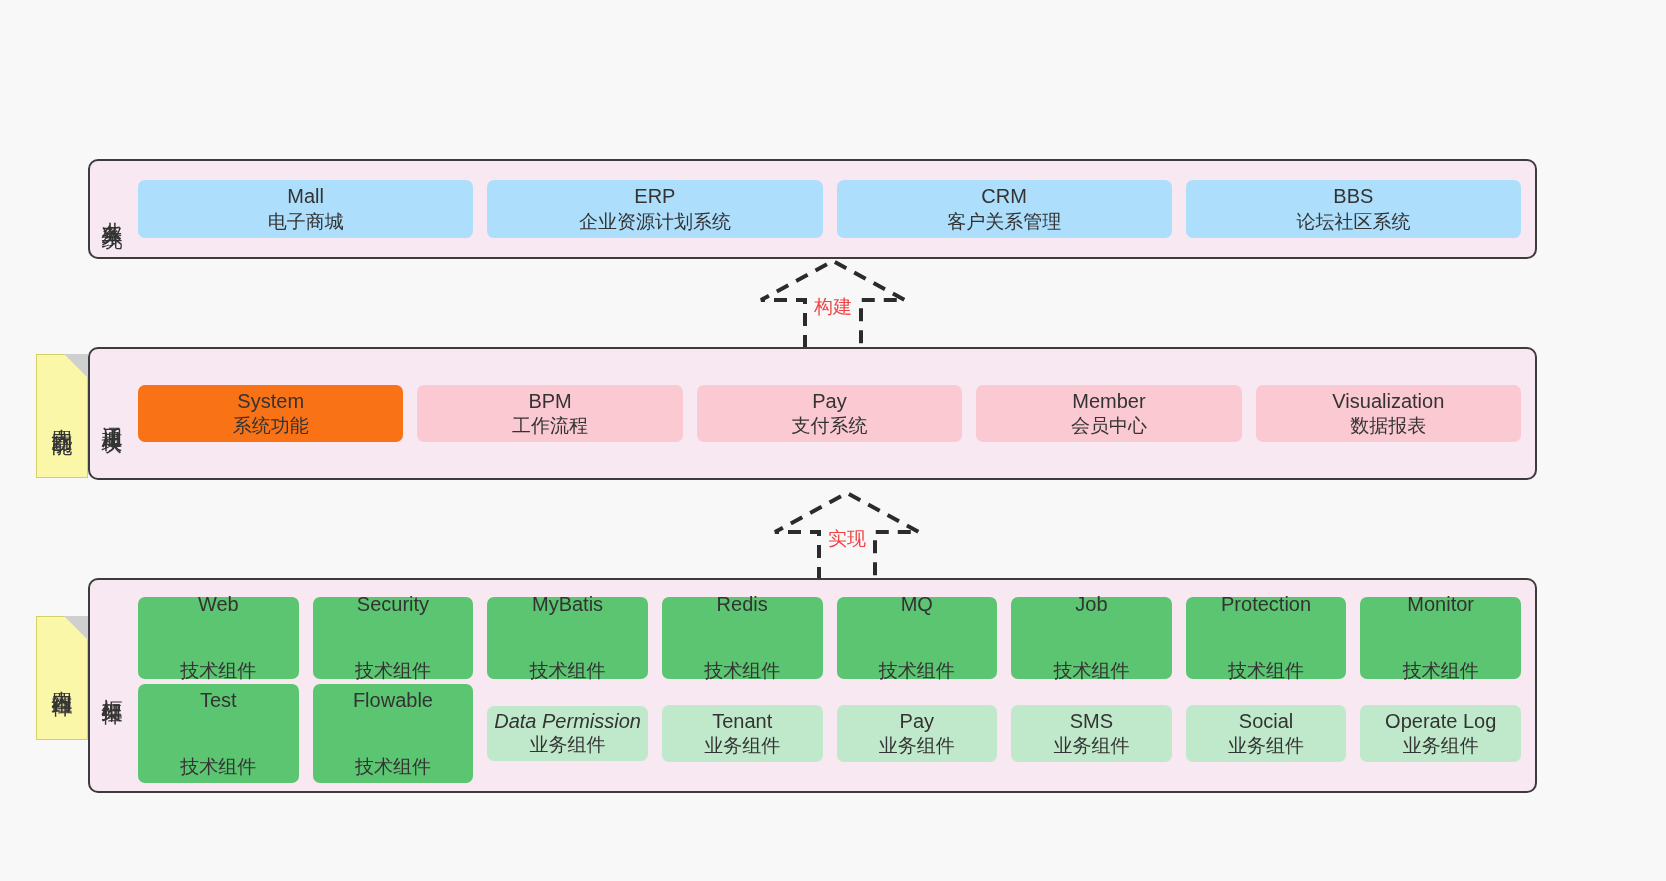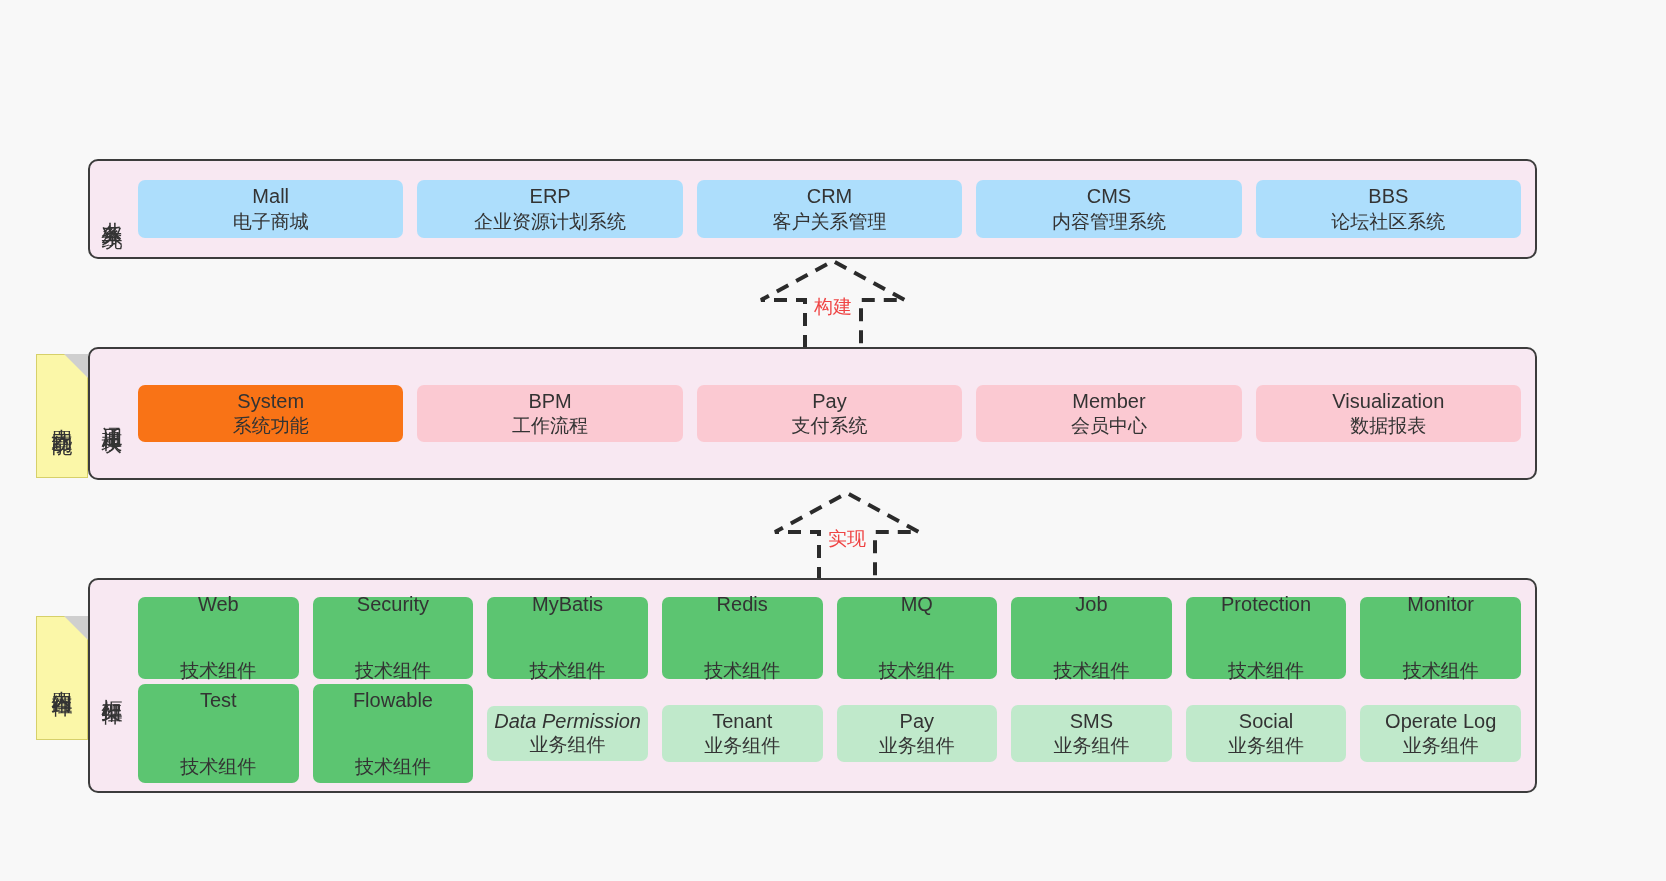--- a/index.html
+++ b/index.html
@@ -138,24 +138,20 @@
         <div class="cell c-blue">
           <span class="t1">ERP</span>
           <span class="t2">企业资源计划系统</span>
         </div>
 
         <div class="cell c-blue">
           <span class="t1">CRM</span>
           <span class="t2">客户关系管理</span>
         </div>
 
-        <div class="cell c-blue">
-          <span class="t1">CMS</span>
-          <span class="t2">内容管理系统</span>
-        </div>
 
         <div class="cell c-blue">
           <span class="t1">BBS</span>
           <span class="t2">论坛社区系统</span>
         </div>
 
       </div>
     </div>
   </div>
 

